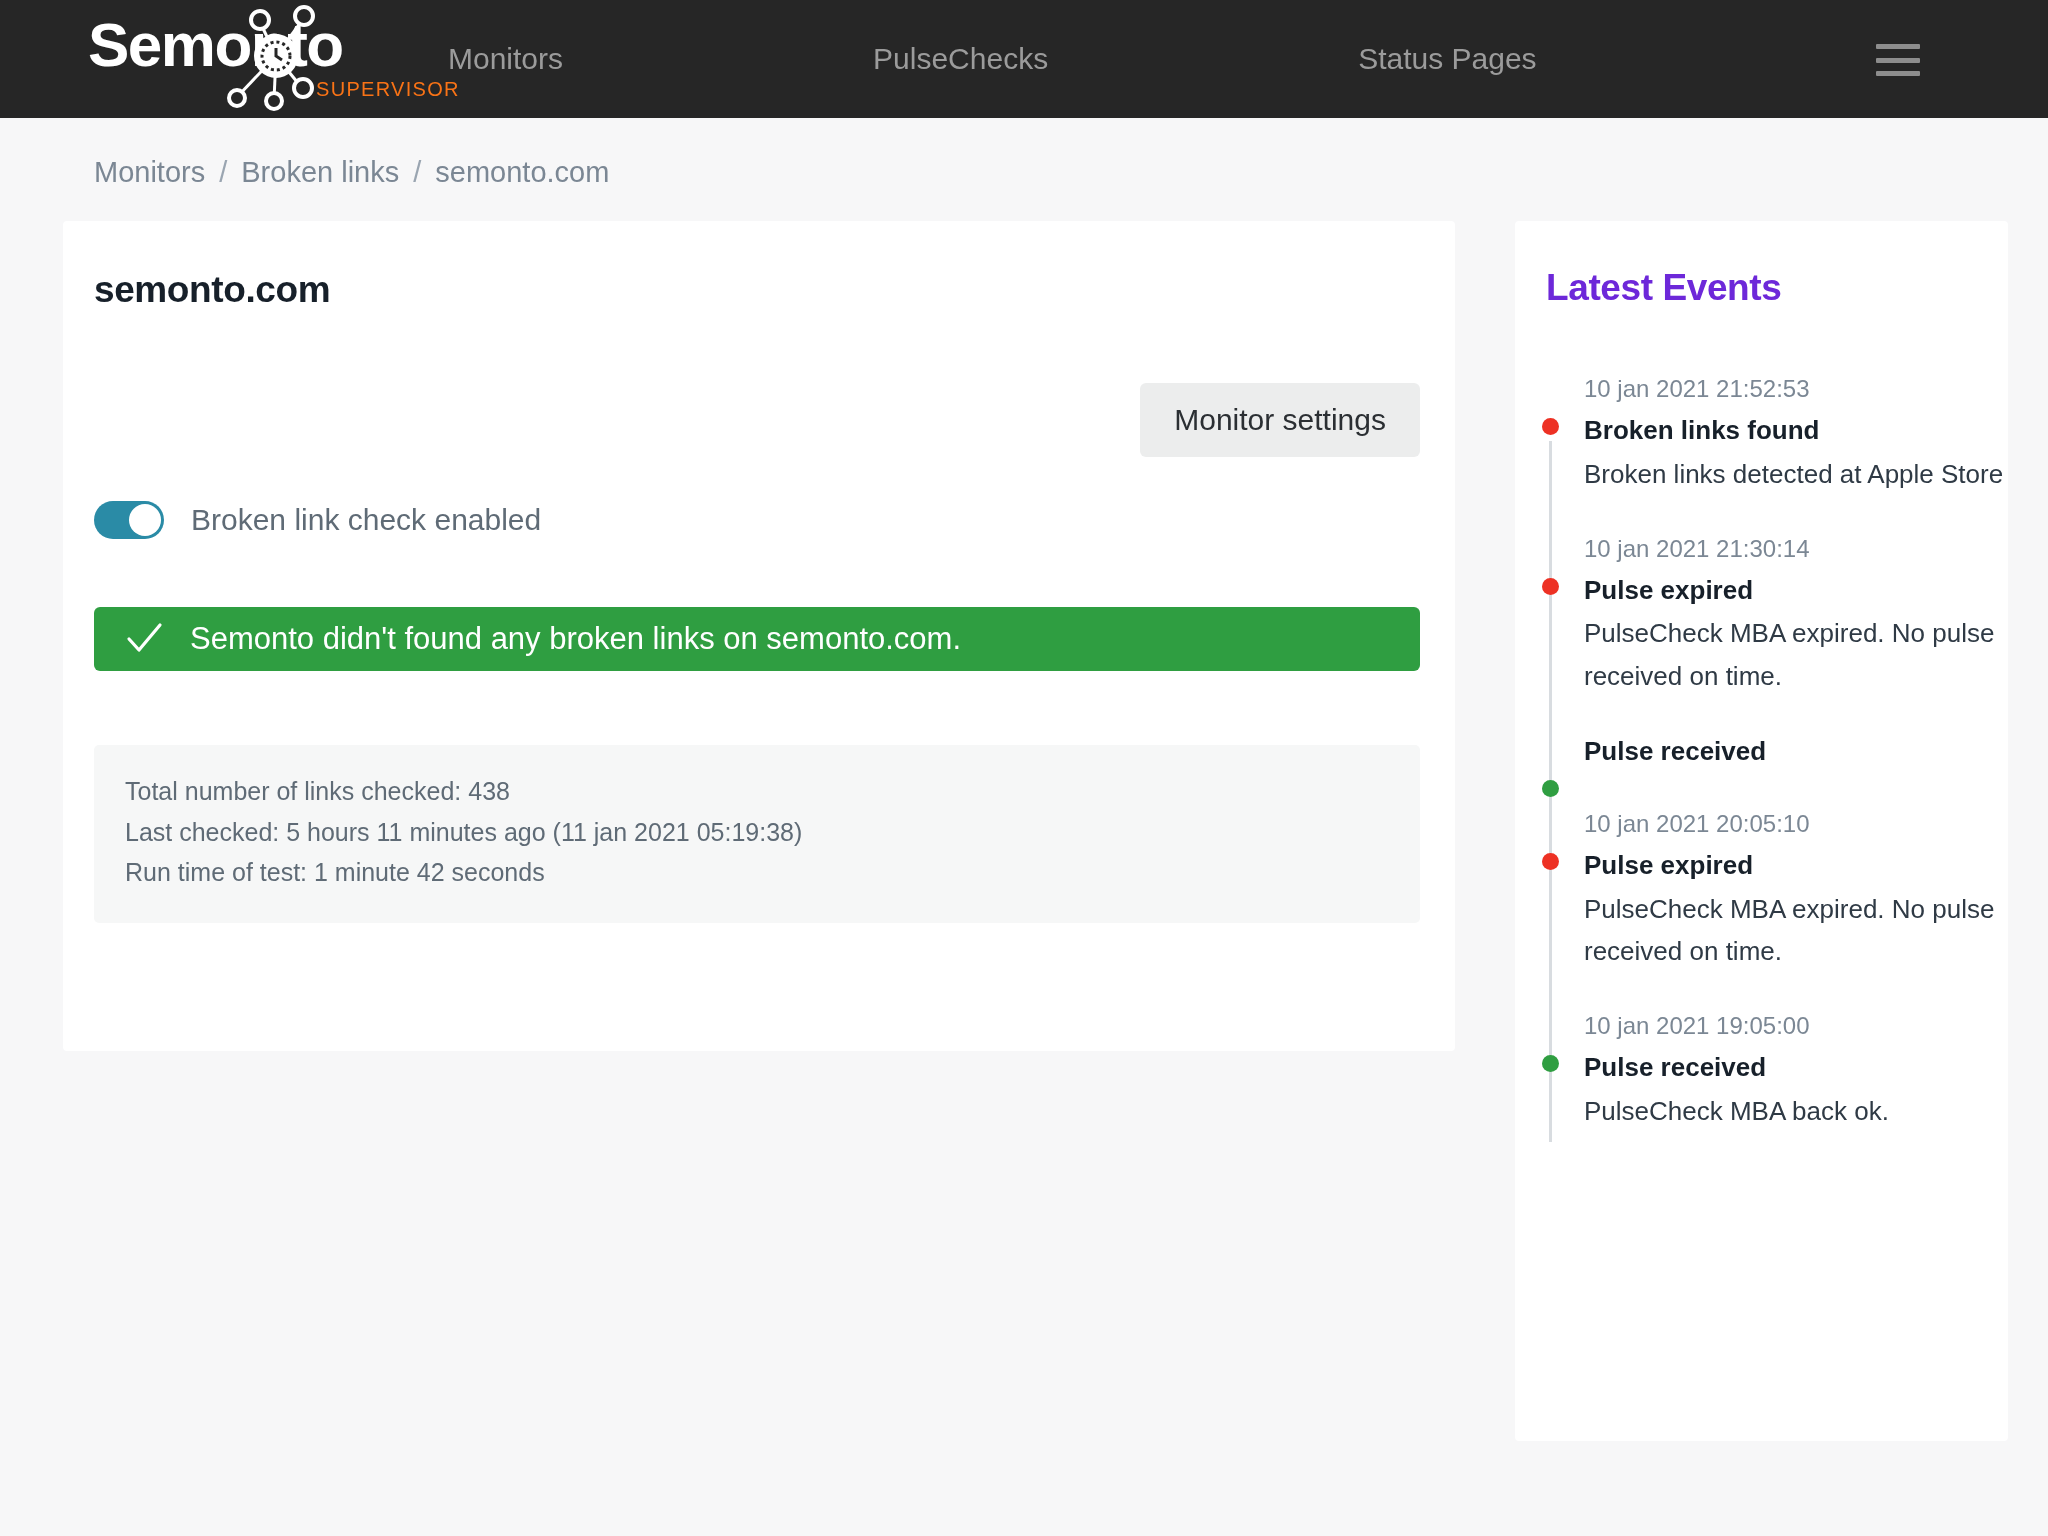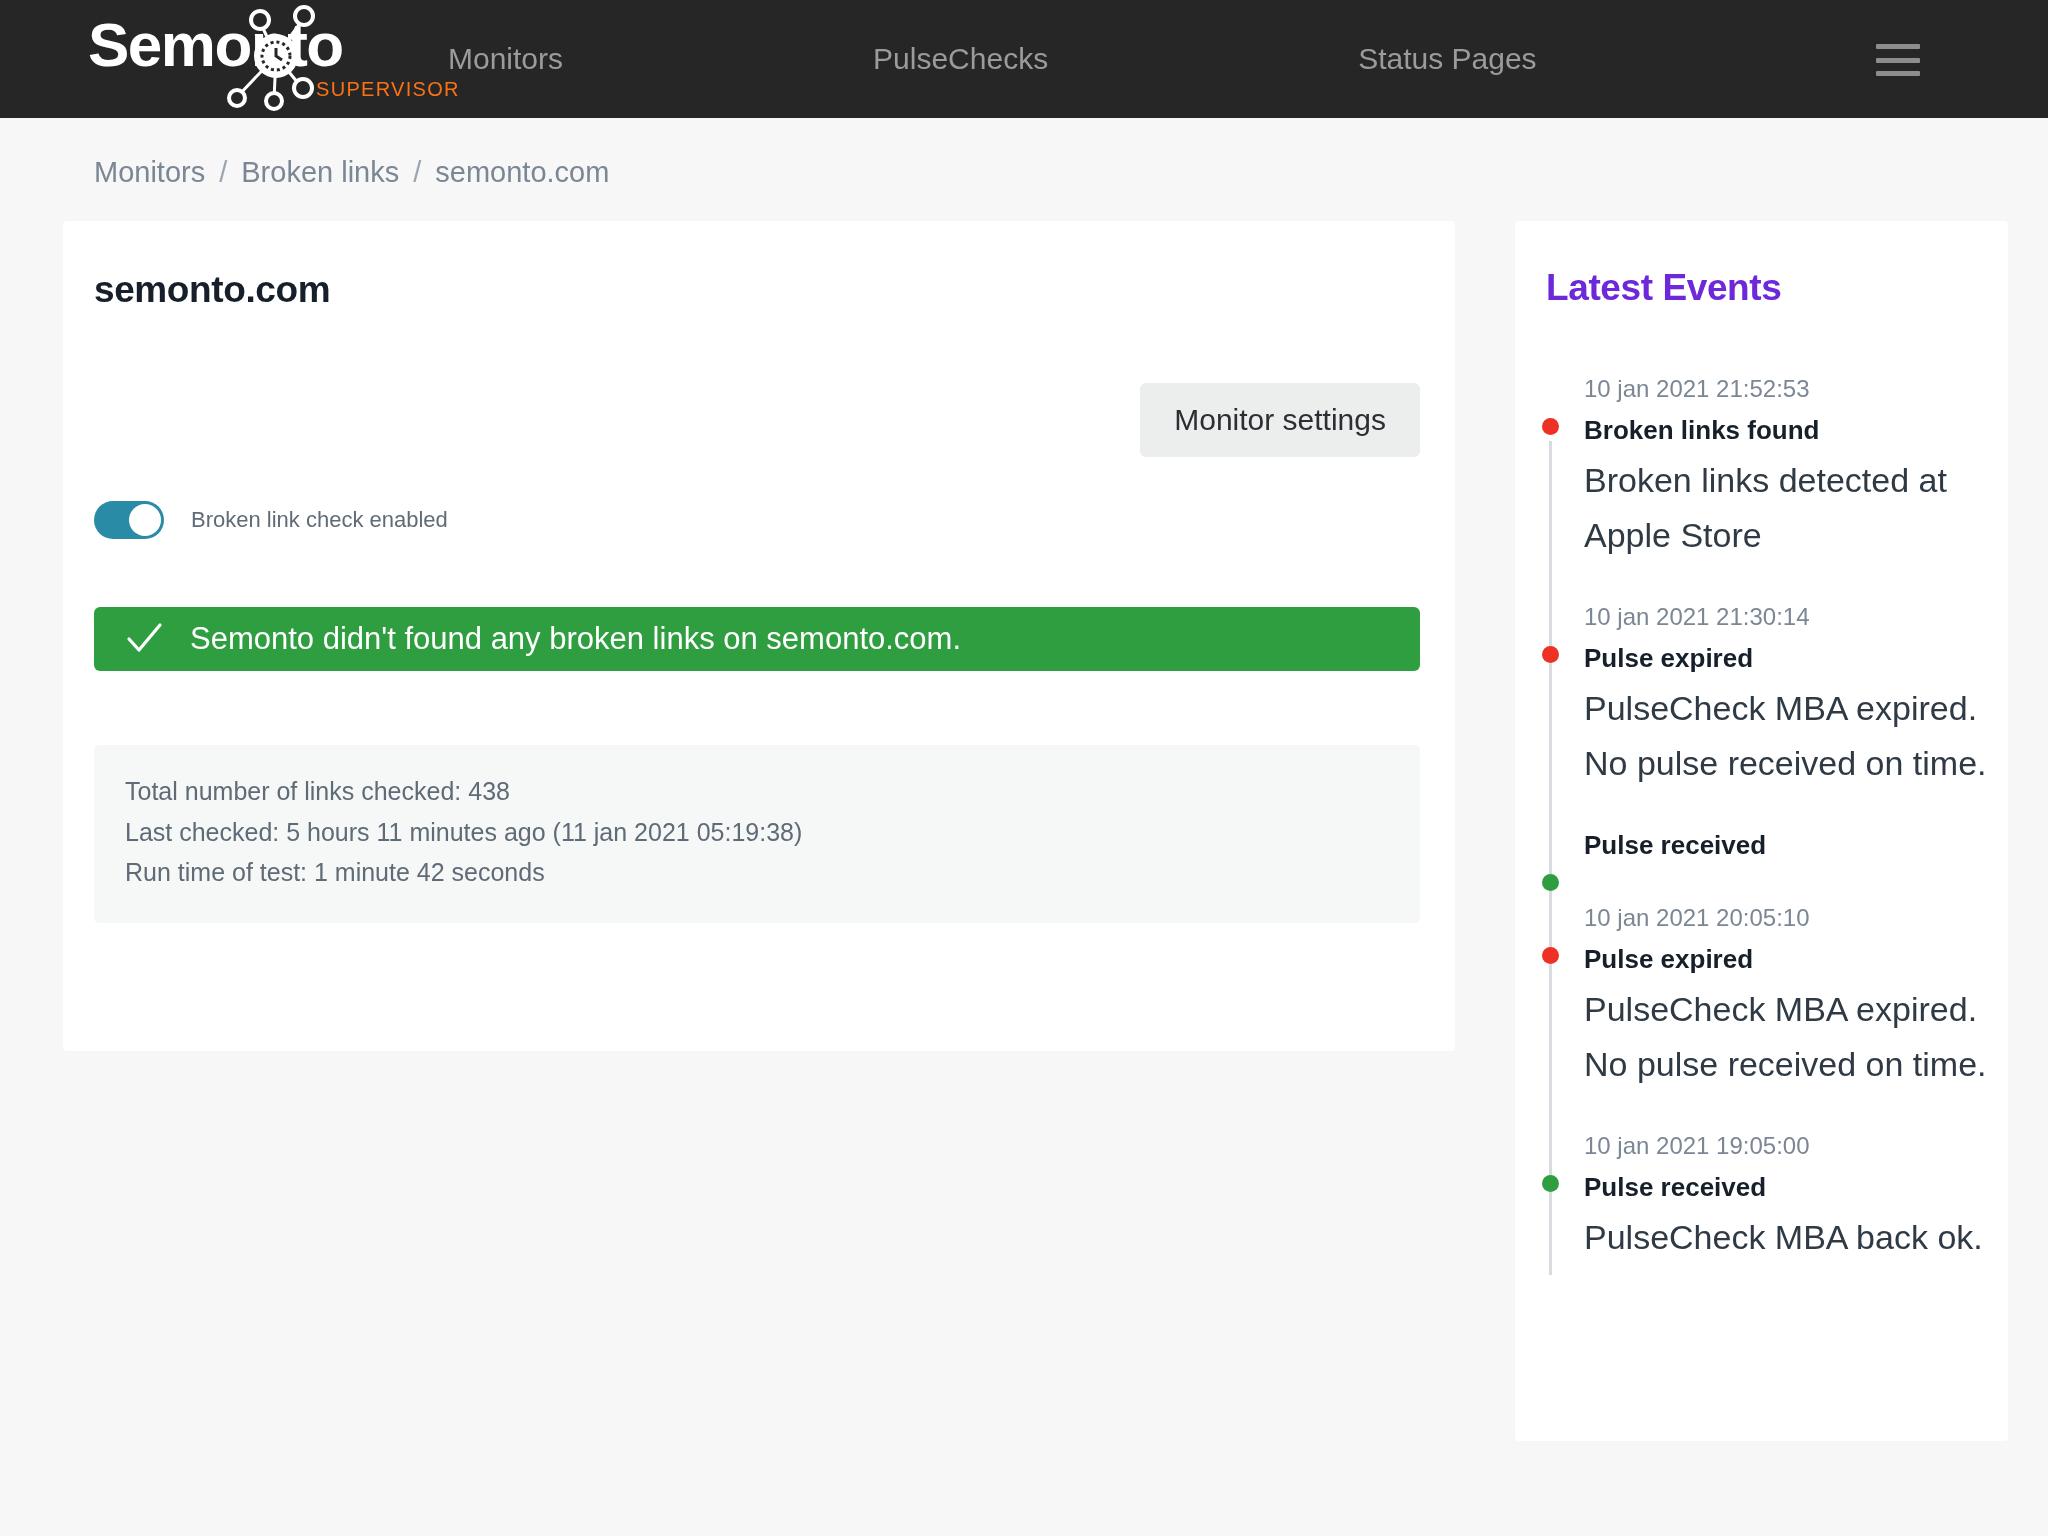--- a/index.html
+++ b/index.html
@@ -168,21 +168,21 @@
   .toggle .knob {
     position: absolute;
     right: 3px;
     top: 3px;
     width: 32px;
     height: 32px;
     border-radius: 50%;
     background: #ffffff;
   }
   .toggle-label {
-    font-size: 22px;
+    font-size: 30px;
     color: #5f6b76;
     margin-left: 27px;
   }
   .banner {
     margin: 68px 35px 0 31px;
     background: #2f9e41;
     border-radius: 6px;
     height: 64px;
     display: flex;
     align-items: center;
@@ -262,21 +262,21 @@
     border-radius: 50%;
   }
   .event-title {
     font-size: 26px;
     font-weight: bold;
     color: #17202a;
     margin-top: 5px;
     line-height: 1.45;
   }
   .event-desc {
-    font-size: 34px;
+    font-size: 26px;
     color: #2f3a45;
     line-height: 1.62;
     margin-top: 3px;
   }
 </style>
 </head>
 <body>
 
 <div class="topbar">
   <div class="brand">

